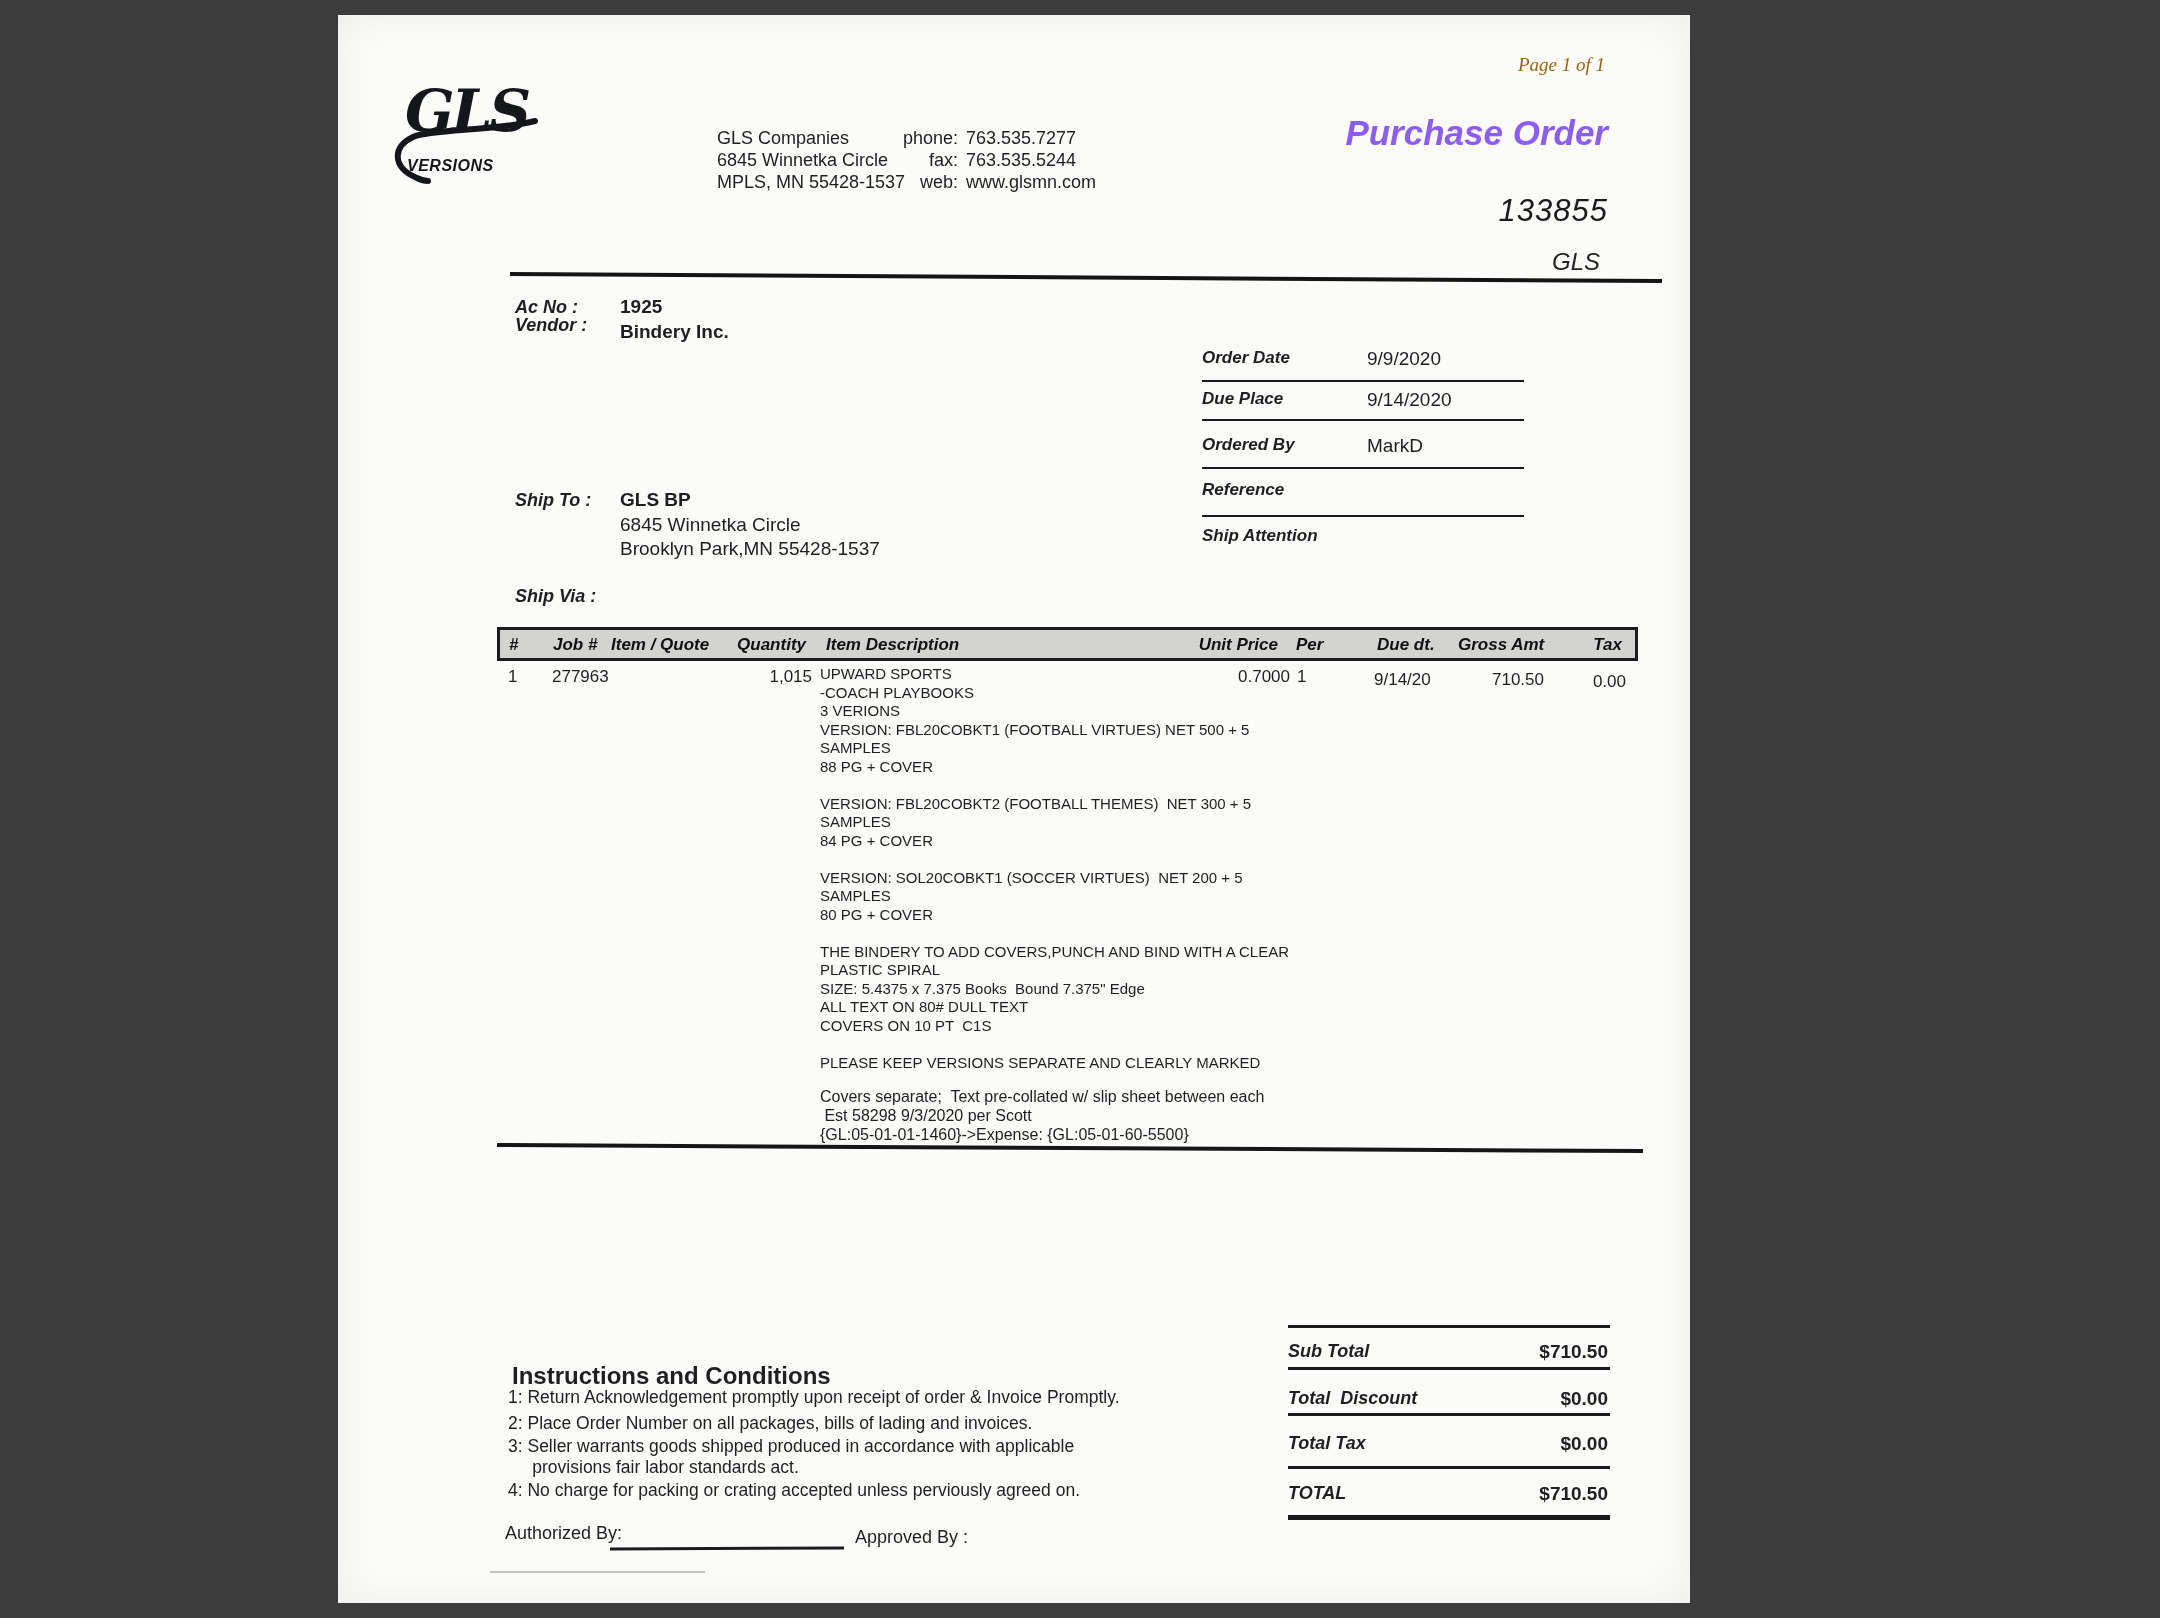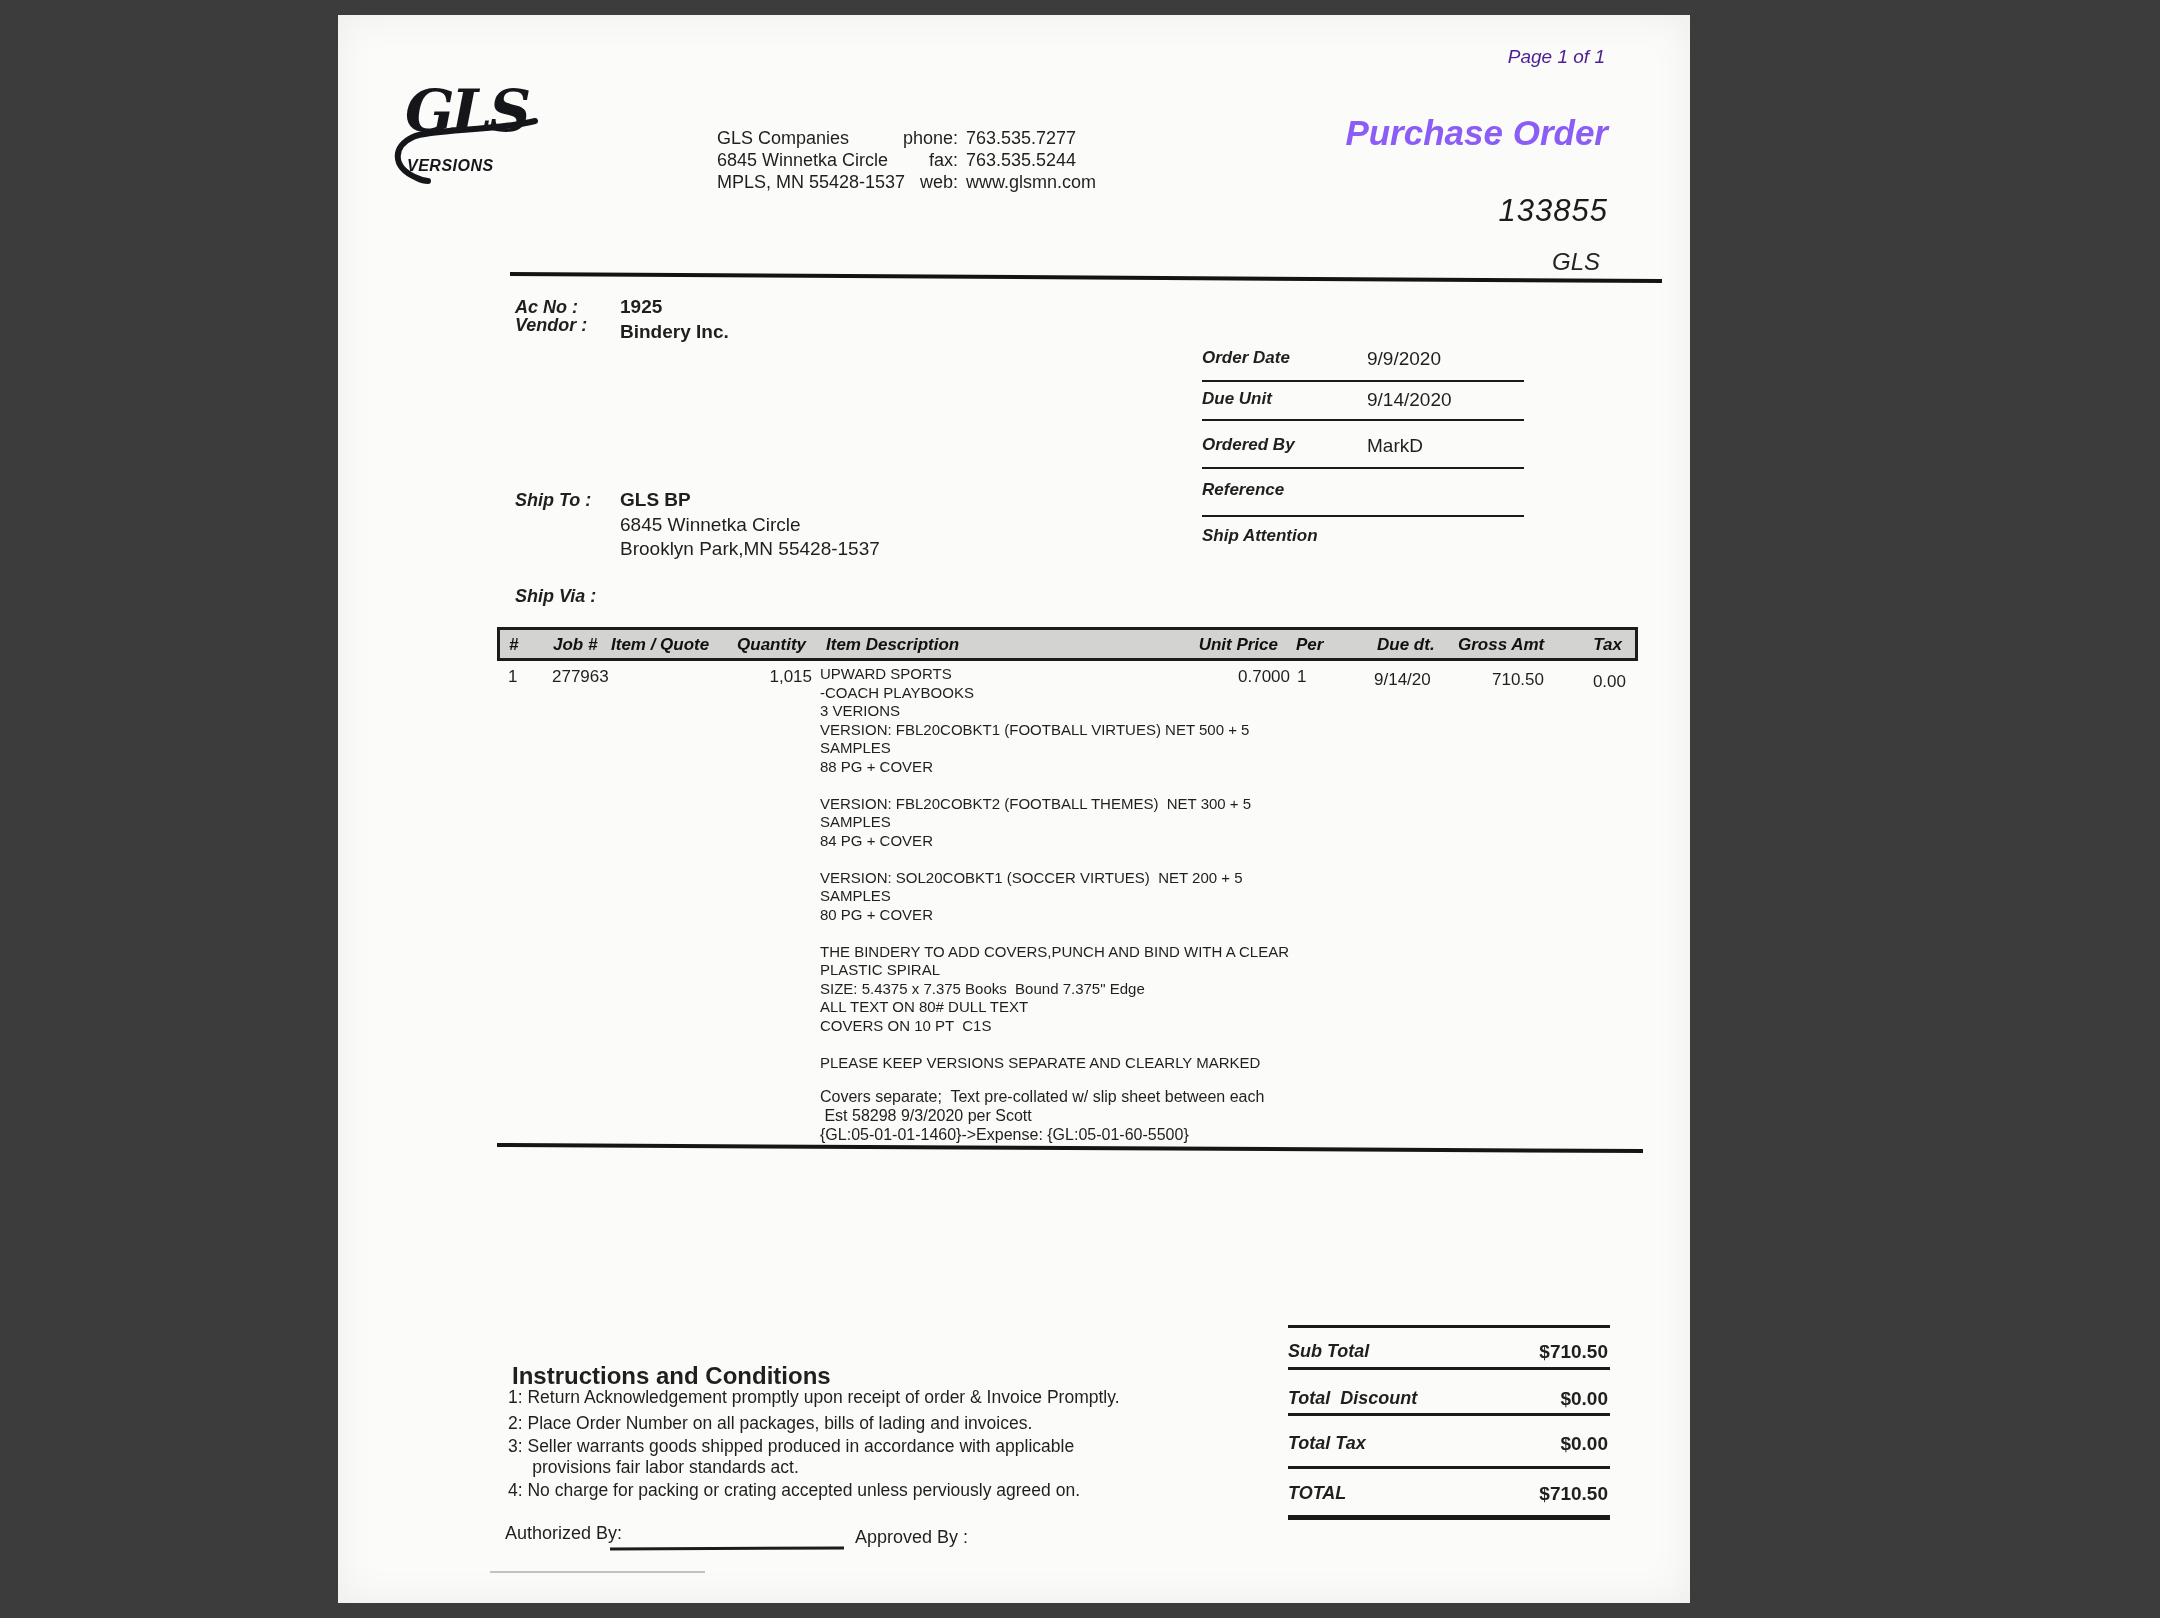--- a/index.html
+++ b/index.html
@@ -12,21 +12,21 @@
   .page{
     position:absolute;left:338px;top:15px;width:1352px;height:1588px;
     background:#fbfbf9;
     box-shadow:inset 0 0 40px rgba(0,0,0,0.06);
   }
   .abs{position:absolute;}
   .b{font-weight:bold;}
   .lbl{font-style:italic;font-weight:bold;}
 
   
-  .page-of{top:31px;right:85px;font-style:italic;font-size:19px;color:#4c1d95;}
+  .page-of{top:39px;right:85px;font-style:italic;font-size:19px;color:#a16207;font-family:Liberation Serif, serif;}
   .logo{left:45px;top:60px;width:160px;height:125px;}
   .logo-gls{position:absolute;left:22px;top:2px;font-family:"DejaVu Serif",serif;
     font-style:italic;font-weight:900;font-size:58px;letter-spacing:-3px;color:#14161a;}
   .logo-sub{position:absolute;left:24px;top:82px;font-style:italic;font-weight:bold;
     font-size:16px;letter-spacing:0.5px;color:#14161a;}
   .co-info{left:379px;top:112px;font-size:18px;line-height:22px;}
   .contact{left:552px;top:112px;font-size:18px;line-height:22px;}
   .contact-row{display:flex;}
   .contact-lbl{display:inline-block;width:68px;text-align:right;margin-right:8px;}
   .po-head{right:82px;text-align:right;}
@@ -140,21 +140,21 @@
 
   <div class="abs lbl fld-lbl" style="left:177px;top:571px;">Ship Via :</div>
 
   <div class="abs meta-row" style="top:333px;">
     <span class="meta-lbl lbl">Order Date</span>
     <span class="meta-val">9/9/2020</span>
   </div>
   <div class="abs meta-line" style="top:365px;"></div>
 
   <div class="abs meta-row" style="top:374px;">
-    <span class="meta-lbl lbl">Due Unit</span>
+    <span class="meta-lbl lbl">Due Place</span>
     <span class="meta-val">9/14/2020</span>
   </div>
   <div class="abs meta-line" style="top:404px;"></div>
 
   <div class="abs meta-row" style="top:420px;">
     <span class="meta-lbl lbl">Ordered By</span>
     <span class="meta-val">MarkD</span>
   </div>
   <div class="abs meta-line" style="top:452px;"></div>
 

